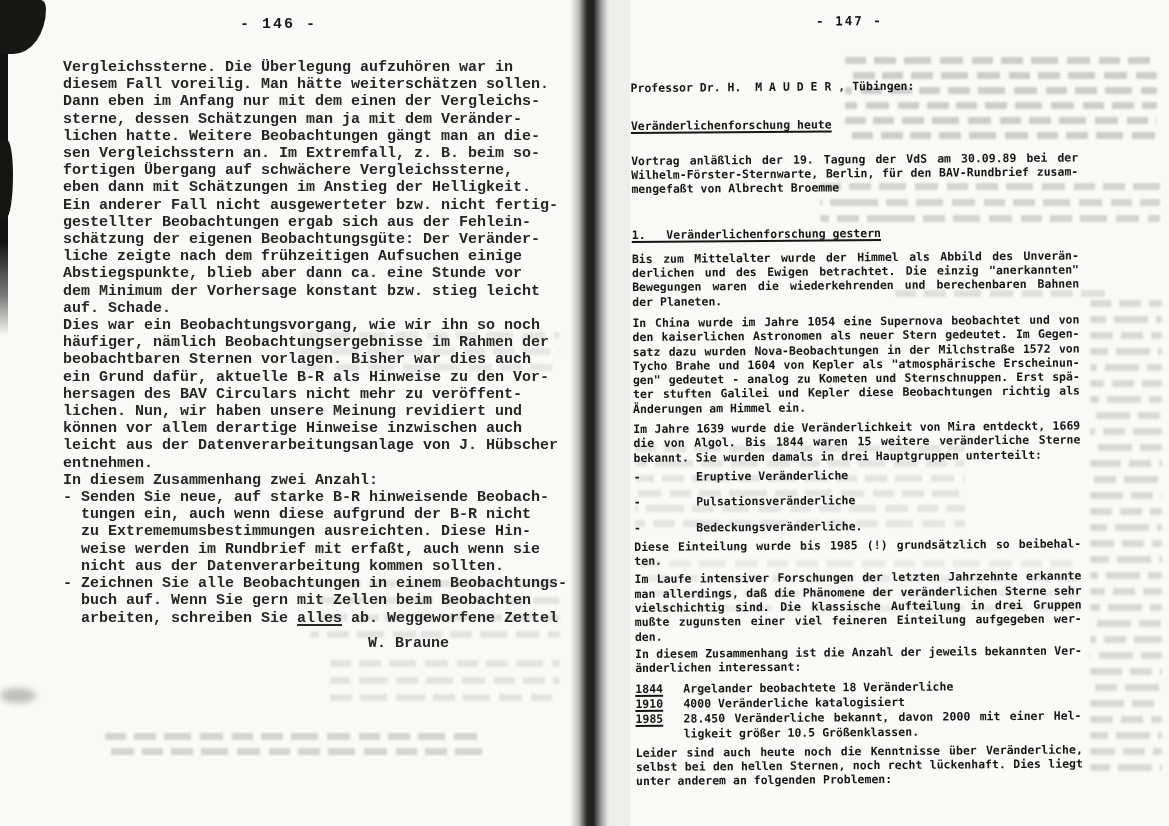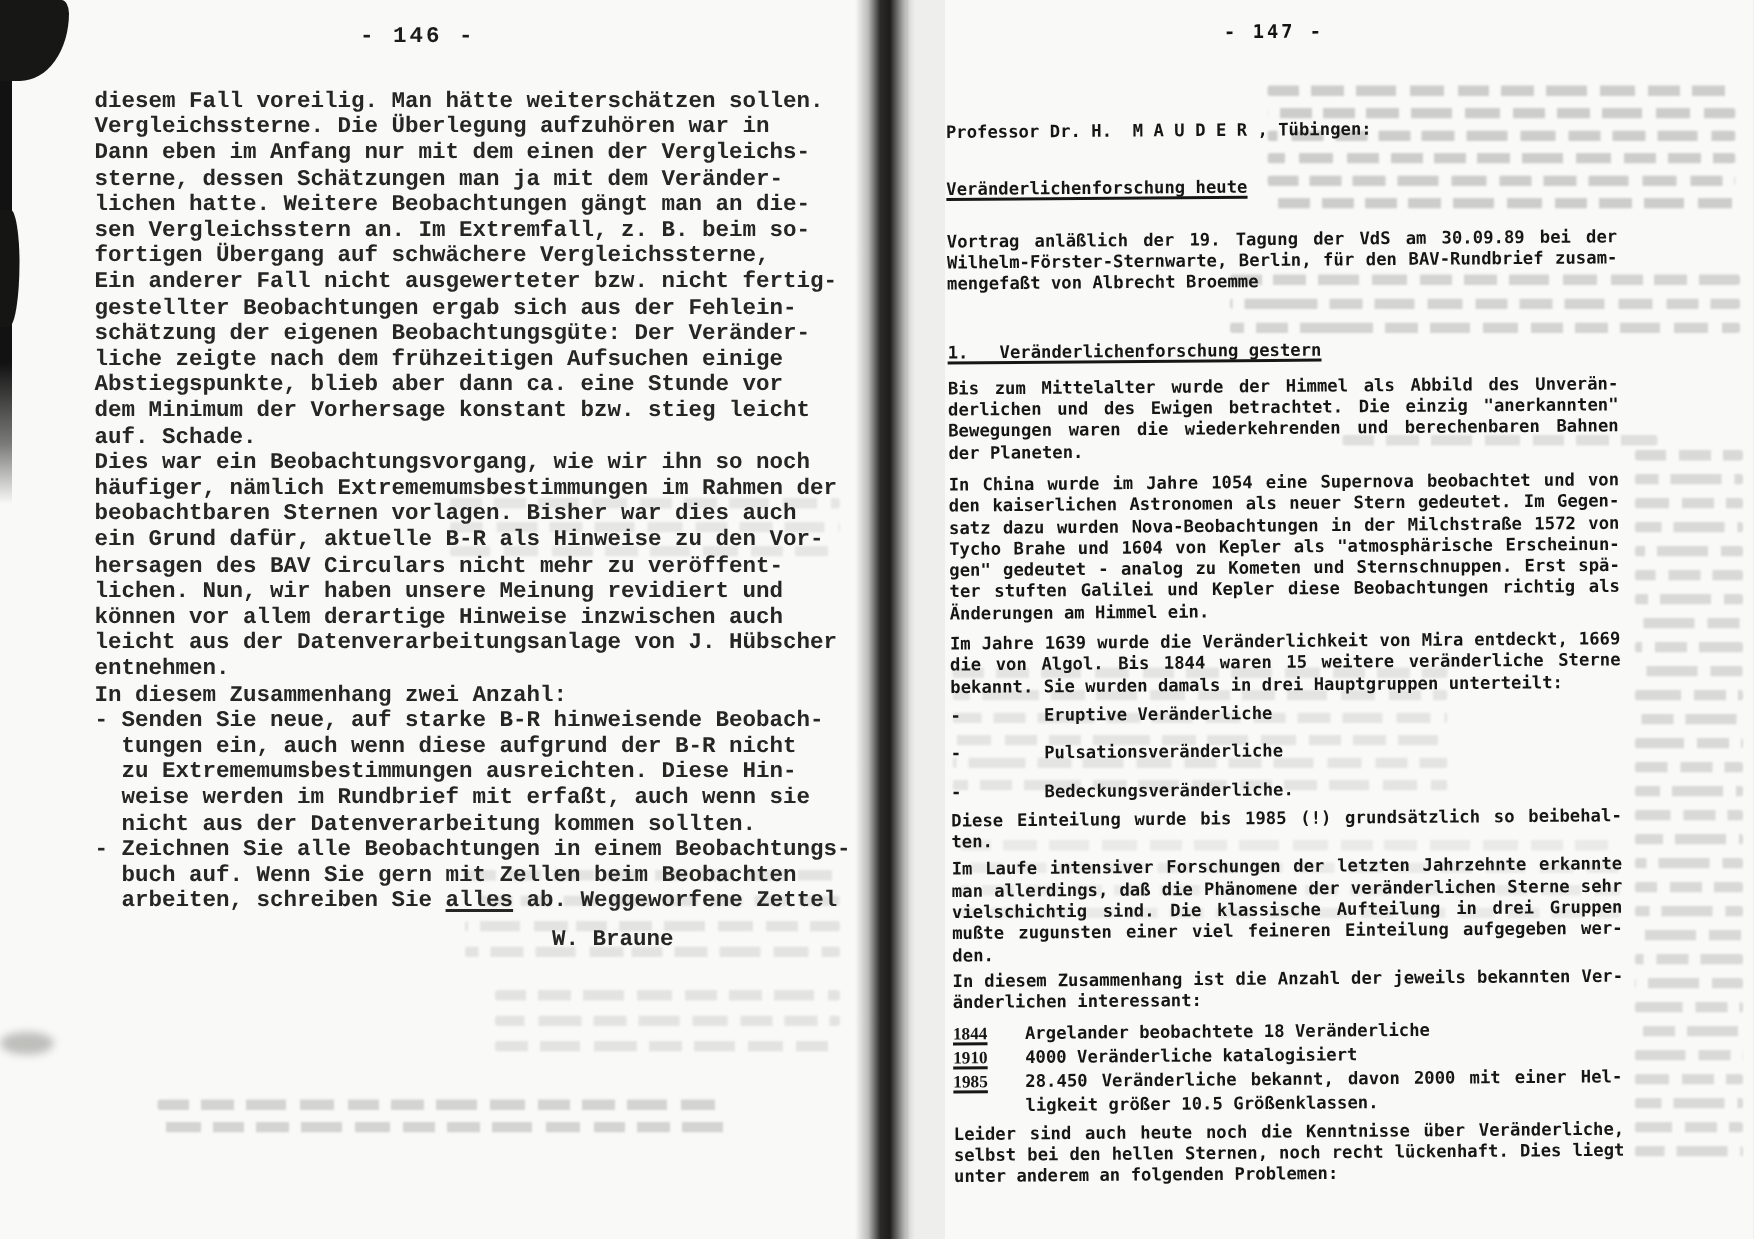--- a/index.html
+++ b/index.html
@@ -37,21 +37,21 @@
   .author{margin-top:51px;white-space:pre;}
   .rtitle{margin-top:24px;display:inline-block;}
   .para-j{margin:0;}
   .para-j .tline.just{text-align:justify;text-align-last:justify;}
   .heading{margin-top:32px;white-space:pre;display:inline-block;}
   .mtA{margin-top:20px;} .mtB{margin-top:9px;} .mtC{margin-top:7px;} .mtD{margin-top:6px;}
   .mtE{margin-top:5px;} .mtF{margin-top:4px;} .mtG{margin-top:3px;}
   .typelist .tline{white-space:pre;margin-bottom:11px;}
   .typelist .tline:last-child{margin-bottom:0;}
   .timeline{margin-top:6px;line-height:15px;}
-  .tl-year{display:inline-block;width:48px;font-family:Liberation Serif, serif;}
+  .tl-year{display:inline-block;width:48px;}
   .tl-text.just{display:inline-block;width:398px;text-align:justify;text-align-last:justify;vertical-align:top;}
   .tl-cont{padding-left:48px;}
   
   .bleed{position:absolute;filter:blur(0.8px);}
   .bleed .bl{background:repeating-linear-gradient(90deg,
              rgba(70,70,70,.8) 0 21px,transparent 21px 29px,
              rgba(70,70,70,.8) 29px 51px,transparent 51px 59px,
              rgba(70,70,70,.8) 59px 86px,transparent 86px 95px,
              rgba(70,70,70,.8) 95px 118px,transparent 118px 127px);
              border-radius:2px;}
@@ -148,40 +148,41 @@
     </div>
   <div class="bleed" style="left:105px;top:733px;width:380px;opacity:.26">
       <div class="bl" style="height: 7px; margin-bottom: 8px; background-position-x: 0px;"></div>
       <div class="bl" style="height: 7px; margin-bottom: 8px; background-position-x: 37px;"></div>
     </div>
 
   <div class="pagenum-l">- 146 -</div>
 
   <div class="col-left">
     <div class="para">
+        <div class="tline">Vergleichssterne. Die Überlegung aufzuhören war in</div>
         <div class="tline">diesem Fall voreilig. Man hätte weiterschätzen sollen.</div>
-        <div class="tline">Vergleichssterne. Die Überlegung aufzuhören war in</div>
         <div class="tline">Dann eben im Anfang nur mit dem einen der Vergleichs-</div>
         <div class="tline">sterne, dessen Schätzungen man ja mit dem Veränder-</div>
         <div class="tline">lichen hatte. Weitere Beobachtungen gängt man an die-</div>
         <div class="tline">sen Vergleichsstern an. Im Extremfall, z. B. beim so-</div>
         <div class="tline">fortigen Übergang auf schwächere Vergleichssterne,</div>
+        <div class="tline">eben dann mit Schätzungen im Anstieg der Helligkeit.</div>
       </div>
     <div class="para m6">
         <div class="tline">Ein anderer Fall nicht ausgewerteter bzw. nicht fertig-</div>
         <div class="tline">gestellter Beobachtungen ergab sich aus der Fehlein-</div>
         <div class="tline">schätzung der eigenen Beobachtungsgüte: Der Veränder-</div>
         <div class="tline">liche zeigte nach dem frühzeitigen Aufsuchen einige</div>
         <div class="tline">Abstiegspunkte, blieb aber dann ca. eine Stunde vor</div>
         <div class="tline">dem Minimum der Vorhersage konstant bzw. stieg leicht</div>
         <div class="tline">auf. Schade.</div>
       </div>
     <div class="para m8">
         <div class="tline">Dies war ein Beobachtungsvorgang, wie wir ihn so noch</div>
-        <div class="tline">häufiger, nämlich Extrememumsbestimmungen im Rahmen der</div>
+        <div class="tline">häufiger, nämlich Beobachtungsergebnisse im Rahmen der</div>
         <div class="tline">beobachtbaren Sternen vorlagen. Bisher war dies auch</div>
         <div class="tline">ein Grund dafür, aktuelle B-R als Hinweise zu den Vor-</div>
         <div class="tline">hersagen des BAV Circulars nicht mehr zu veröffent-</div>
         <div class="tline">lichen. Nun, wir haben unsere Meinung revidiert und</div>
         <div class="tline">können vor allem derartige Hinweise inzwischen auch</div>
         <div class="tline">leicht aus der Datenverarbeitungsanlage von J. Hübscher</div>
         <div class="tline">entnehmen.</div>
       </div>
     <div class="para m8">
         <div class="tline">In diesem Zusammenhang zwei Anzahl:</div>

